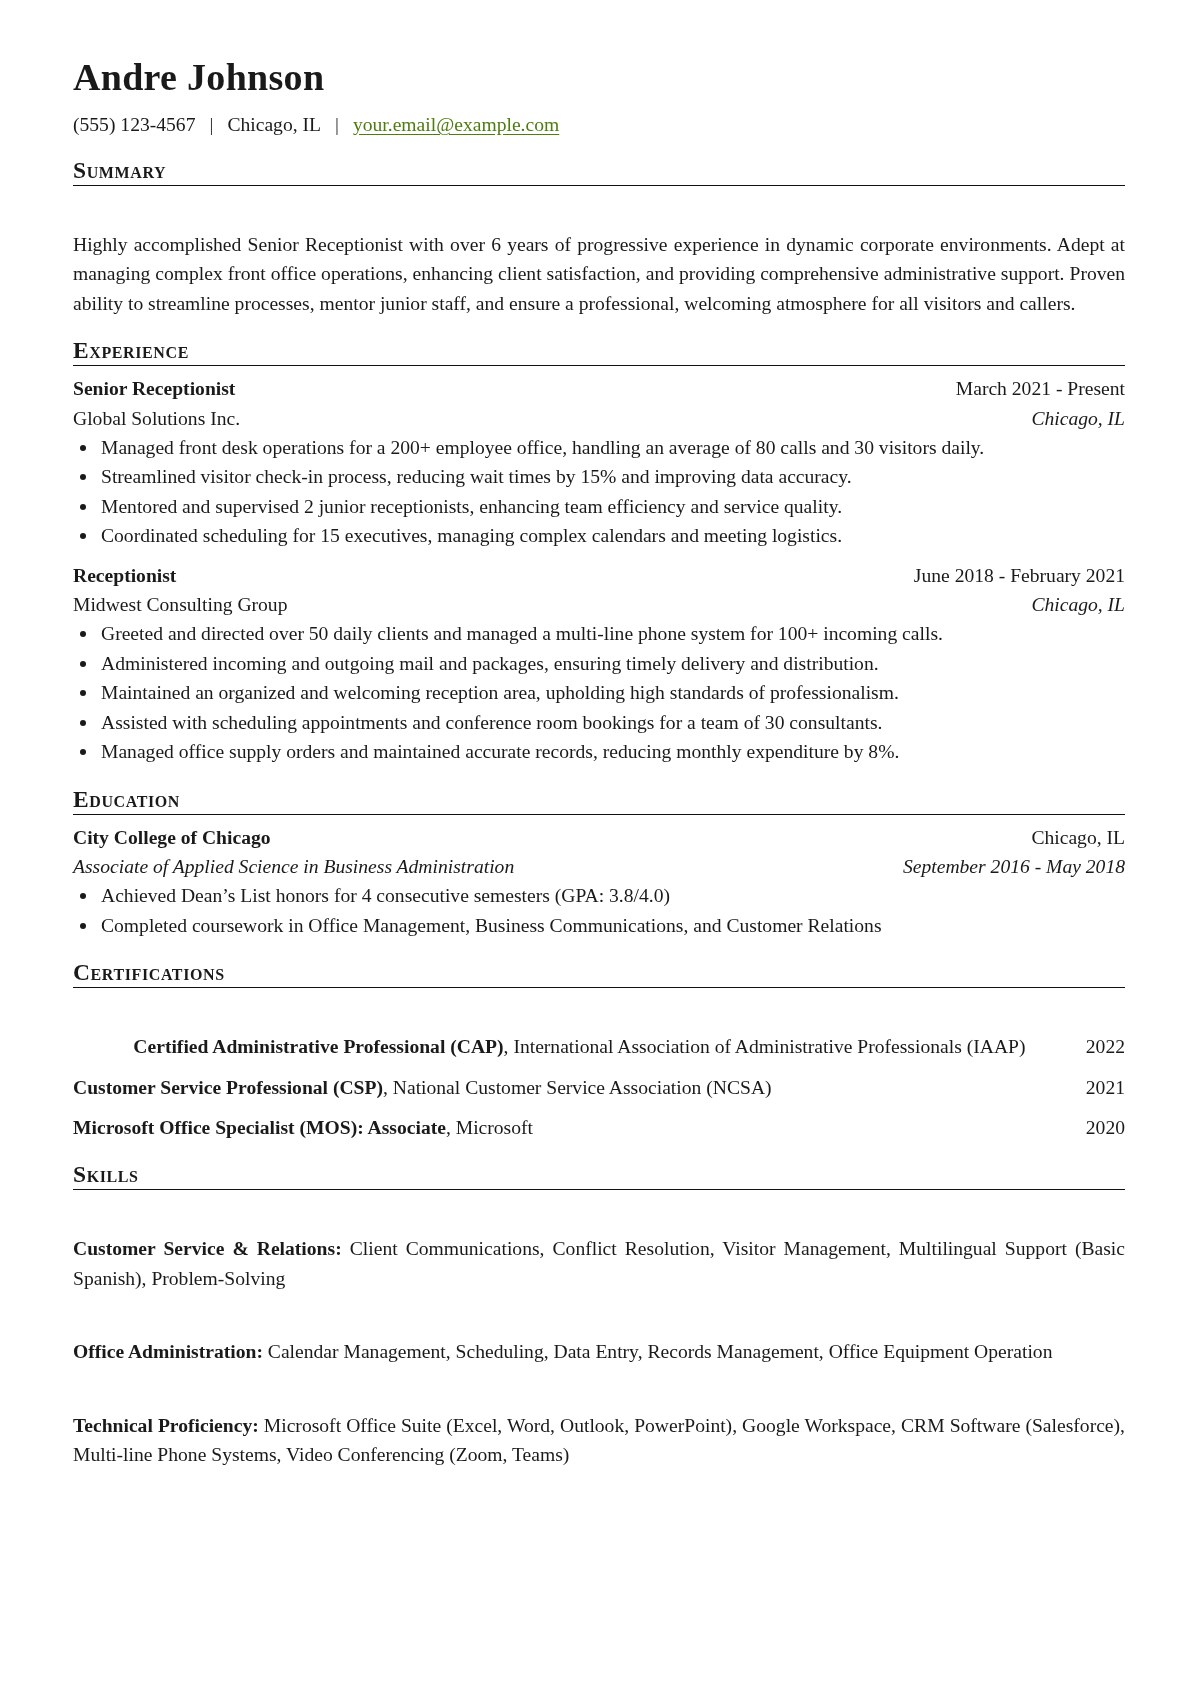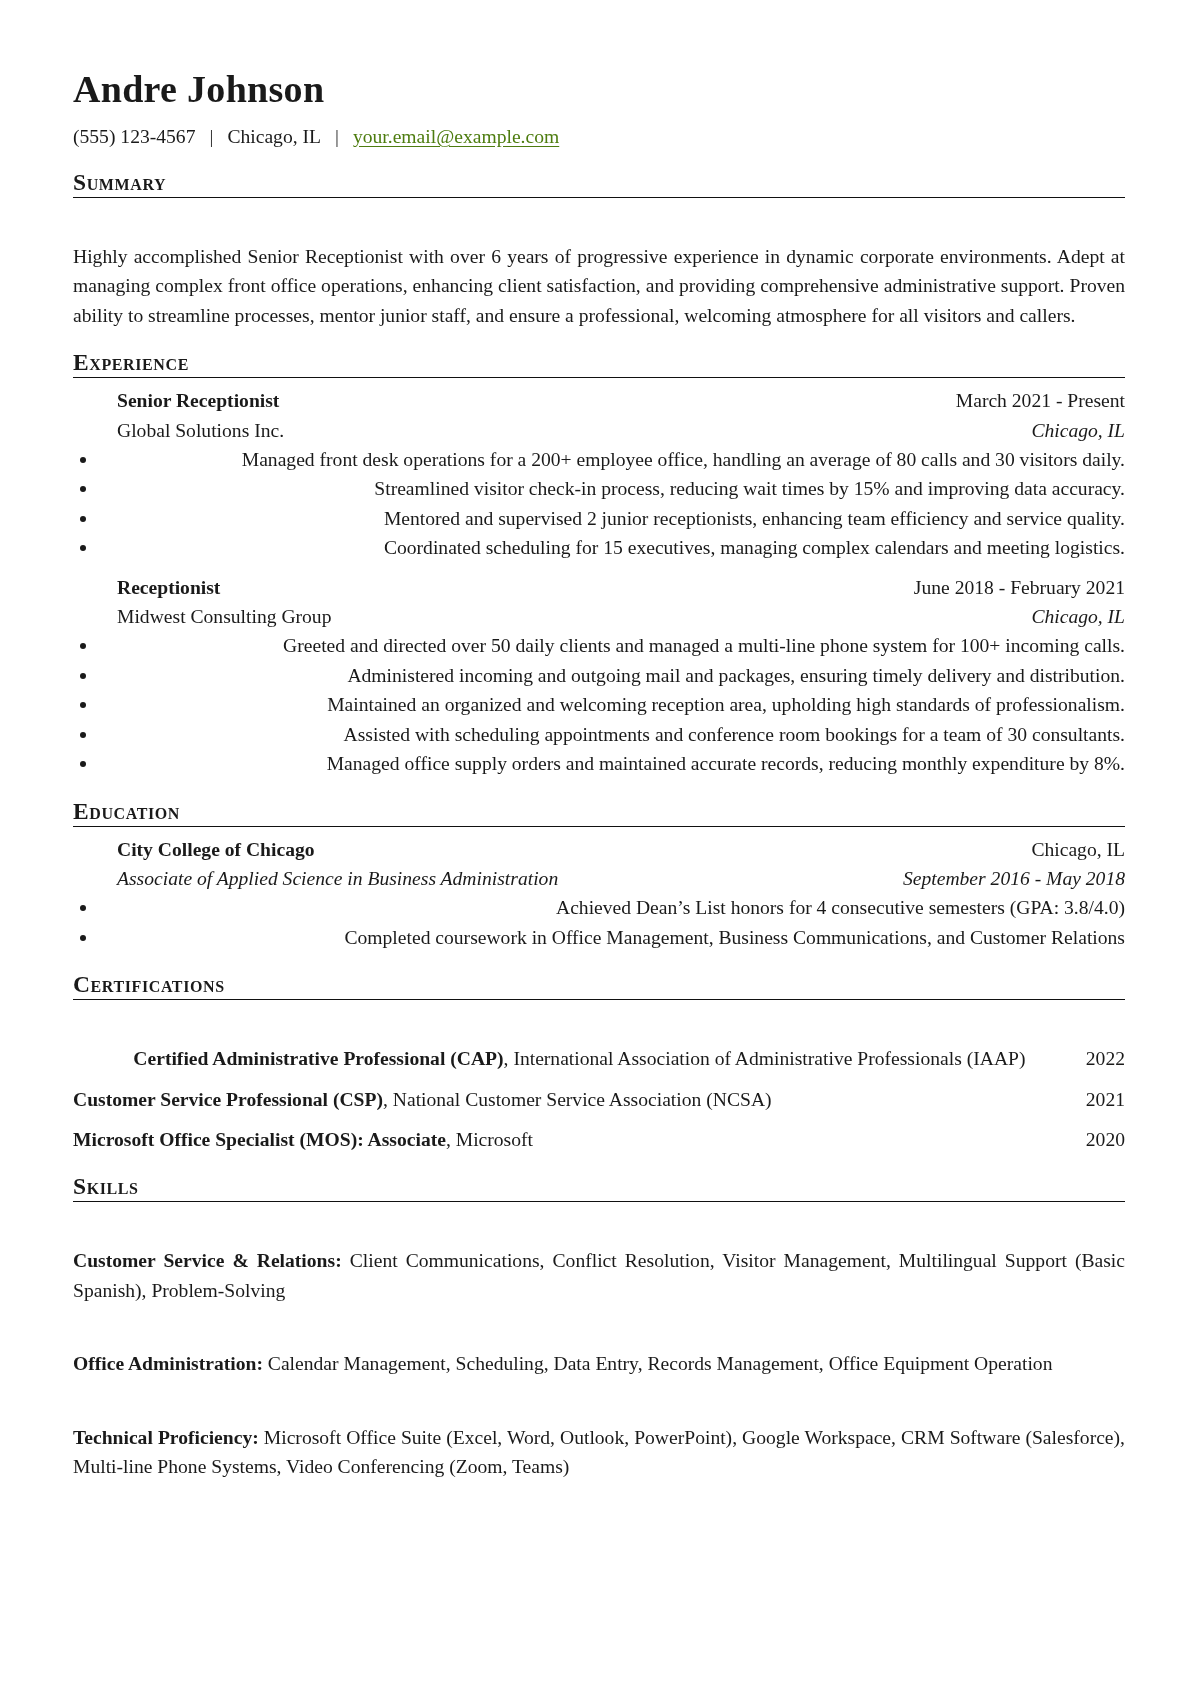--- a/index.html
+++ b/index.html
@@ -2,48 +2,48 @@
 <html><head>
   <meta charset="utf-8">
   <style>
     html, body { margin: 0; padding: 0; background: #ffffff; }
     body {
       width: 1190px; height: 1683px; position: relative; overflow: hidden;
       font-family: "DejaVu Serif", "Liberation Serif", serif;
       color: #1a1a1a;
     }
     .page {
-      position: absolute; left: 73px; top: 56px; width: 1052px;
+      position: absolute; left: 73px; top: 44px; width: 1052px;
       font-family: "Liberation Serif", "DejaVu Serif", serif;
       font-size: 19.6px; line-height: 29.4px;
     }
     .name {
       font-size: 38px; font-weight: bold; line-height: 46px;
       margin: 10px 0 12px 0; letter-spacing: 0.3px;
     }
     .contact { display: flex; align-items: center; font-size: 19.6px; line-height: 26px; text-align: right; }
     .contact .sep { margin: 0 14px; color: #333; }
     .contact a { color: #4d7c0f; text-decoration: underline; text-underline-offset: 3px; }
 
     .section-title {
       font-variant: small-caps; font-weight: bold; font-size: 23.5px;
       letter-spacing: 0.6px; line-height: 28px;
       margin-top: 18px; padding-bottom: 1px;
       border-bottom: 1.8px solid #111;
     }
     .section-body { margin-top: 8px; }
     .justify { text-align: justify; margin-top: 44px; }
 
-    .row { display: flex; justify-content: space-between; align-items: flex-end; margin-left: 44px; }
+    .row { display: flex; justify-content: space-between; align-items: flex-end; }
     .bold { font-weight: bold; }
     .ital { font-style: italic; }
 
     .job { margin-bottom: 10px; }
     ul.bullets { list-style: none; margin: 0; padding: 0; }
-    ul.bullets li { position: relative; padding-left: 28px; text-align: right; }
+    ul.bullets li { position: relative; padding-left: 28px; }
     ul.bullets li .dot {
       position: absolute; left: 7px; top: 12px; width: 6px; height: 6px;
       border-radius: 50%; background: #1a1a1a;
     }
 
     .cert { margin-bottom: 11px; text-align: center; }
     .cert .year { float: right; }
     .cert-flex { display: flex; justify-content: space-between; align-items: baseline; }
 
     .skill { margin-bottom: 11px; }

